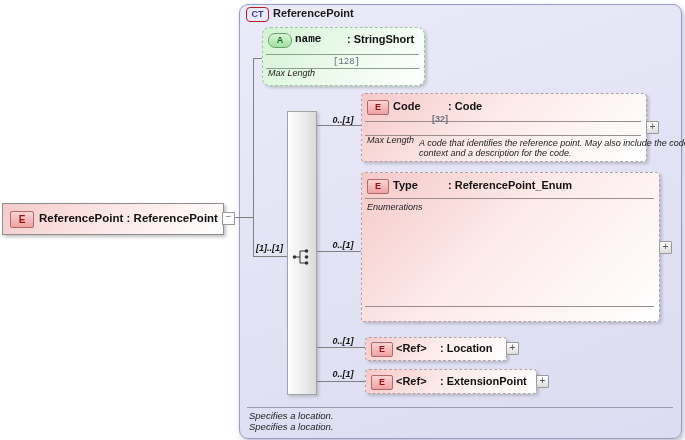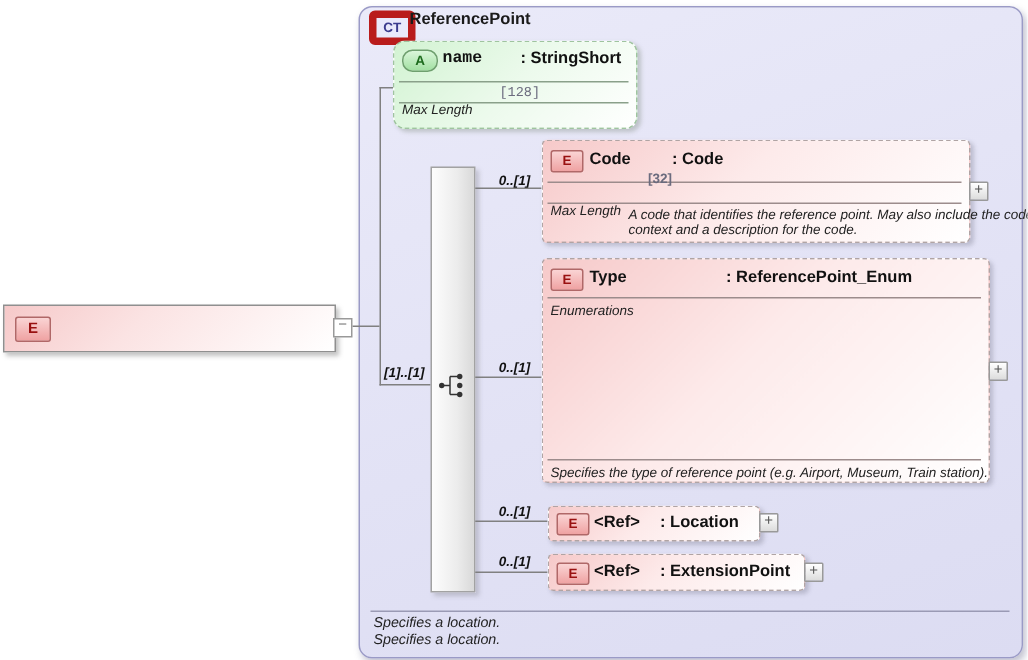--- a/index.html
+++ b/index.html
@@ -3,21 +3,21 @@
 <meta charset="utf-8">
 <style>
   html,body{margin:0;padding:0;background:#fff;width:685px;height:440px;overflow:hidden;
     font-family:"Liberation Sans",sans-serif;-webkit-font-smoothing:antialiased;}
   .abs{position:absolute;}
   #canvas{position:relative;width:685px;height:440px;background:#fff;}
 
   
   .ct-box{left:239px;top:4px;width:441px;height:433px;background:linear-gradient(160deg,#eaeaf9 0%,#e2e2f5 55%,#dcdcf2 100%);
     border:1px solid #9a9ac6;border-radius:9px;box-shadow:2px 3px 5px rgba(120,120,150,.45);}
-  .ct-badge{left:246px;top:7px;width:21px;height:13px;border:5px solid #b91c1c;border-radius:4px;background:#e9e9fb;
+  .ct-badge{left:246px;top:7px;width:21px;height:13px;border:1px solid #b91c1c;border-radius:4px;background:#e9e9fb;
     color:#3c3c8e;font-size:9px;font-weight:bold;text-align:center;line-height:13px;}
   .ct-title{left:273px;top:7px;font-size:11px;font-weight:bold;color:#1a1a1a;}
 
   
   .pinkbox{background:linear-gradient(135deg,#f6c9c9 0%,#fdeaea 45%,#ffffff 100%);
     border:1px dashed #b0a4a4;border-radius:4px;box-shadow:2px 2px 3px rgba(130,130,150,.4);}
   .greenbox{left:262px;top:27px;width:161px;height:57px;background:linear-gradient(135deg,#d2f3d2 0%,#ecfaec 50%,#ffffff 100%);
     border:1px dashed #9fc49f;border-radius:8px;box-shadow:2px 2px 3px rgba(130,140,130,.4);}
   .rootbox{left:2px;top:203px;width:220px;height:30px;background:linear-gradient(135deg,#f6c9c9 0%,#fbe3e3 40%,#ffffff 100%);
     border:1px solid #8f8f8f;box-shadow:2px 2px 3px rgba(120,120,120,.45);}
@@ -70,20 +70,21 @@
   <div class="abs hline" style="left:315px;top:381px;width:50px;"></div>
 
   <div class="abs card-lbl" style="left:254px;top:243px;width:31px;">[1]..[1]</div>
   <div class="abs card-lbl" style="left:328px;top:115px;width:30px;">0..[1]</div>
   <div class="abs card-lbl" style="left:328px;top:240px;width:30px;">0..[1]</div>
   <div class="abs card-lbl" style="left:328px;top:336px;width:30px;">0..[1]</div>
   <div class="abs card-lbl" style="left:328px;top:369px;width:30px;">0..[1]</div>
 
   <div class="abs rootbox">
     <div class="abs e-badge" style="left:7px;top:7px;width:22px;height:15px;line-height:15px;font-size:10px;">E</div>
+    <div class="abs title-txt" style="left:36px;top:8px;font-size:11.5px;">ReferencePoint : ReferencePoint</div>
   </div>
   <div class="abs minusbtn" style="left:222px;top:212px;">−</div>
 
   <div class="abs greenbox">
     <div class="abs a-badge" style="left:5px;top:5px;">A</div>
     <div class="abs title-txt" style="left:32px;top:5px;font-family:Liberation Mono, monospace;">name</div>
     <div class="abs title-txt" style="left:84px;top:5px;">: StringShort</div>
     <div class="abs sep" style="left:3px;top:26px;width:153px;background:#8aa08a;"></div>
     <div class="abs facet-lbl" style="left:5px;top:29px;">Max Length</div>
     <div class="abs facet-val" style="left:70px;top:29px;font-family:Liberation Mono, monospace;">[128]</div>
@@ -111,25 +112,24 @@
     <div class="abs facet-lbl" style="left:5px;top:30px;">Max Length</div>
     <div class="abs facet-val" style="left:70px;top:20px;font-weight:bold;">[32]</div>
     <div class="abs sep" style="left:3px;top:41px;width:276px;background:#9c8c8c;"></div>
     <div class="abs doc-txt" style="left:9px;top:44px;width:274px;margin-left:48px;">A code that identifies the reference point.  May also include the code context and a description for the code.</div>
   </div>
   <div class="abs plusbtn" style="left:646px;top:121px;">+</div>
 
   <div class="abs pinkbox" style="left:361px;top:172px;width:297px;height:148px;">
     <div class="abs e-badge" style="left:5px;top:6px;">E</div>
     <div class="abs title-txt" style="left:31px;top:6px;">Type</div>
-    <div class="abs title-txt" style="left:86px;top:6px;margin-left:36px;">: ReferencePoint_Enum</div>
+    <div class="abs title-txt" style="left:86px;top:6px;">: ReferencePoint_Enum</div>
     <div class="abs sep" style="left:3px;top:25px;width:289px;background:#9c8c8c;"></div>
     <div class="abs enum-lbl" style="left:5px;top:29px;">Enumerations</div>
     <div class="abs sep" style="left:3px;top:133px;width:289px;background:#9c8c8c;"></div>
-    <div class="abs doc-txt" style="left:5px;top:137px;white-space:nowrap;">Specifies the type of reference point (e.g. Airport, Museum, Train station).</div>
   </div>
   <div class="abs plusbtn" style="left:659px;top:241px;">+</div>
 
   <div class="abs pinkbox" style="left:365px;top:337px;width:140px;height:22px;">
     <div class="abs e-badge" style="left:5px;top:4px;">E</div>
     <div class="abs title-txt" style="left:30px;top:4px;">&lt;Ref&gt;</div>
     <div class="abs title-txt" style="left:74px;top:4px;">: Location</div>
   </div>
   <div class="abs plusbtn" style="left:506px;top:342px;">+</div>
 

